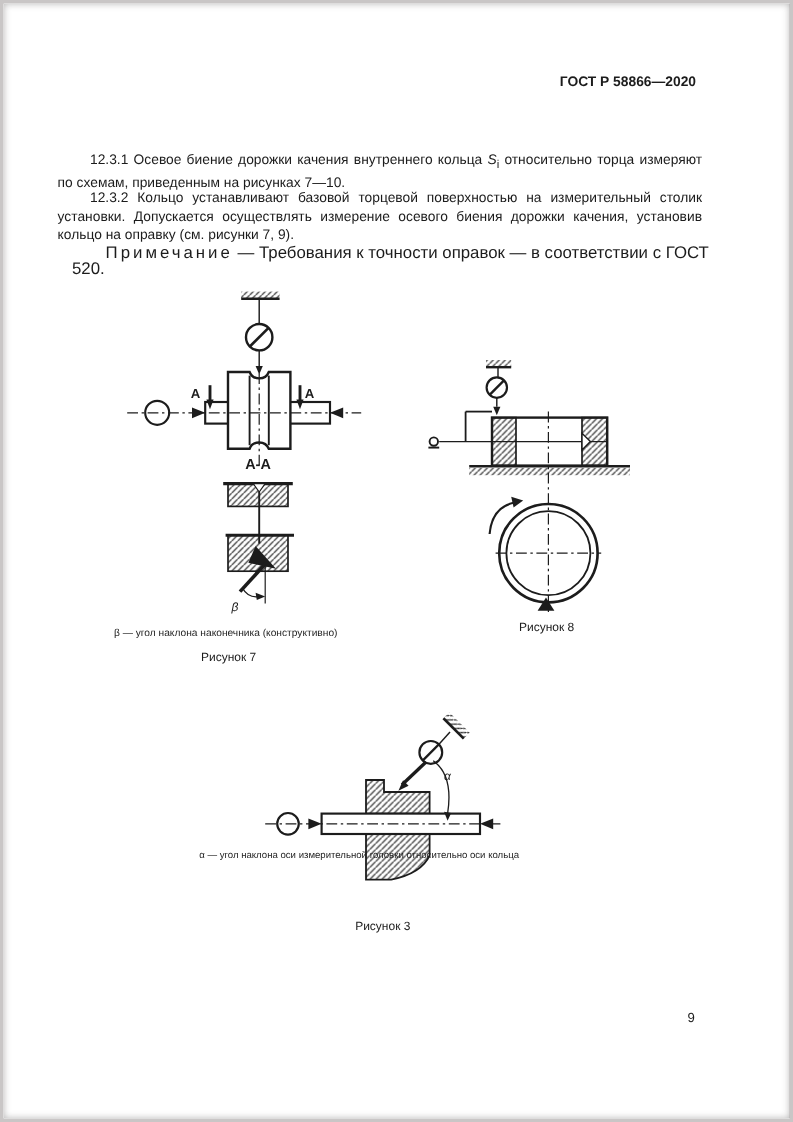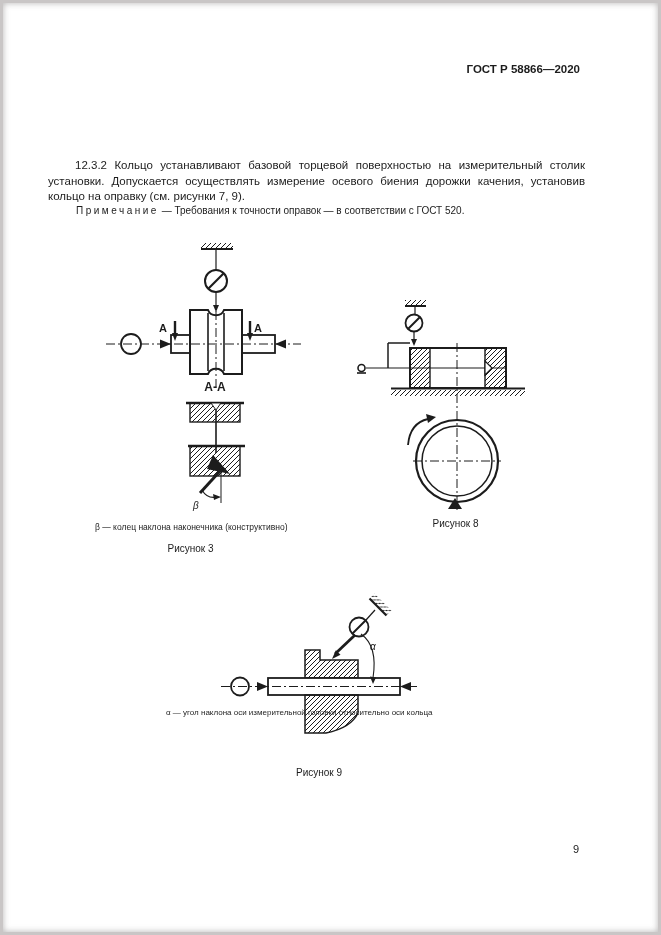--- a/index.html
+++ b/index.html
@@ -27,22 +27,22 @@
     font-weight:bold; font-size:11.5px; line-height:16px;
   }
   .para {
     left:45px; width:537px;
     font-size:11.5px; line-height:15.5px;
     text-align:justify; text-indent:27px;
   }
   .p1 { top:124px; }
   .p2 { top:155px; }
   .note {
-    top:201px; left:45px; width:537px;
-    font-size:10px; line-height:13px; text-indent:28px;
+    top:201px; left:57px; width:537px;
+    font-size:14px; line-height:13px; text-indent:28px;
   }
   .note .nlabel { letter-spacing:2.5px; }
   .fig-legend { font-size:8.5px; color:#242424; }
   .legend7 { top:519px; left:92px; }
   .legend9 { top:705px; left:163px; font-size:8px; }
   .fig-caption { font-size:10px; text-align:center; }
   .cap7 { top:540px; left:95px;  width:185px; }
   .cap8 { top:515px; left:390px; width:125px; }
   .cap9 { top:764px; left:256px; width:120px; }
   .page-num { top:840px; right:79px; font-size:11px; }
@@ -54,20 +54,21 @@
   text.svgt { font-family:"Liberation Sans", sans-serif; fill:#1c1c1c; }
 </style>
 </head>
 <body>
 
 <div class="page">
 
   <div class="abs doc-header">ГОСТ Р 58866—2020</div>
 
 
+  <p class="abs para p1"><span>12.3.1 Осевое биение дорожки качения внутреннего кольца </span><i>S</i><sub>i</sub><span> относительно торца измеряют по схемам, приведенным на рисунках 7—10.</span></p>
 
   <p class="abs para p2">12.3.2 Кольцо устанавливают базовой торцевой поверхностью на измерительный столик установки. Допускается осуществлять измерение осевого биения дорожки качения, установив кольцо на оправку (см. рисунки 7, 9).</p>
 
   <p class="abs note"><span class="nlabel">Примечание</span><span> — Требования к точности оправок — в соответствии с ГОСТ 520.</span></p>
 
   <svg style="left:90px; top:238px;" width="235" height="275" viewBox="0 0 235 275">
     <defs>
       <pattern id="h7" patternUnits="userSpaceOnUse" width="5" height="5">
         <path d="M0,5 L5,0" stroke="#1c1c1c" stroke-width="1"></path>
       </pattern>
@@ -129,22 +130,22 @@
     </g>
 
     <g>
       <line class="ink" x1="128" y1="229" x2="107" y2="252" stroke-width="3"></line>
       <line class="ink" x1="128" y1="229" x2="128" y2="262" stroke-width="1"></line>
       <path class="ink" d="M109,249 Q114,258 124,256" stroke-width="1.1"></path>
       <polygon class="filled" points="128,256 120,253 121,259"></polygon>
       <text class="svgt" x="100" y="268" font-size="10" font-style="italic">β</text>
     </g>
   </svg>
-  <div class="abs fig-legend legend7">β — колец наклона наконечника (конструктивно)</div>
-  <div class="abs fig-caption cap7">Рисунок 3</div>
+  <div class="abs fig-legend legend7">β — угол наклона наконечника (конструктивно)</div>
+  <div class="abs fig-caption cap7">Рисунок 7</div>
 
   <svg style="left:340px; top:270px;" width="230" height="245" viewBox="0 0 230 245">
     <defs>
       <pattern id="h8" patternUnits="userSpaceOnUse" width="5" height="5">
         <path d="M0,5 L5,0" stroke="#1c1c1c" stroke-width="1"></path>
       </pattern>
     </defs>
 
     <g>
       <rect x="62" y="27" width="21" height="6" fill="url(#h8)"></rect>
@@ -235,17 +236,17 @@
 
     <line class="cl" x1="13" y1="98.5" x2="210" y2="98.5"></line>
 
     <g>
       <path class="ink" d="M153,46 Q170,58 165,90" stroke-width="1.1"></path>
       <polygon class="filled" points="165,96 162,88.5 168,89.5"></polygon>
       <text class="svgt" x="162" y="62" font-size="10" font-style="italic">α</text>
     </g>
   </svg>
   <div class="abs fig-legend legend9">α — угол наклона оси измерительной головки относительно оси кольца</div>
-  <div class="abs fig-caption cap9">Рисунок 9</div>
+  <div class="abs fig-caption cap9">Рисунок 3</div>
 
   <div class="abs page-num">9</div>
 
 </div>
 
 </body></html>

